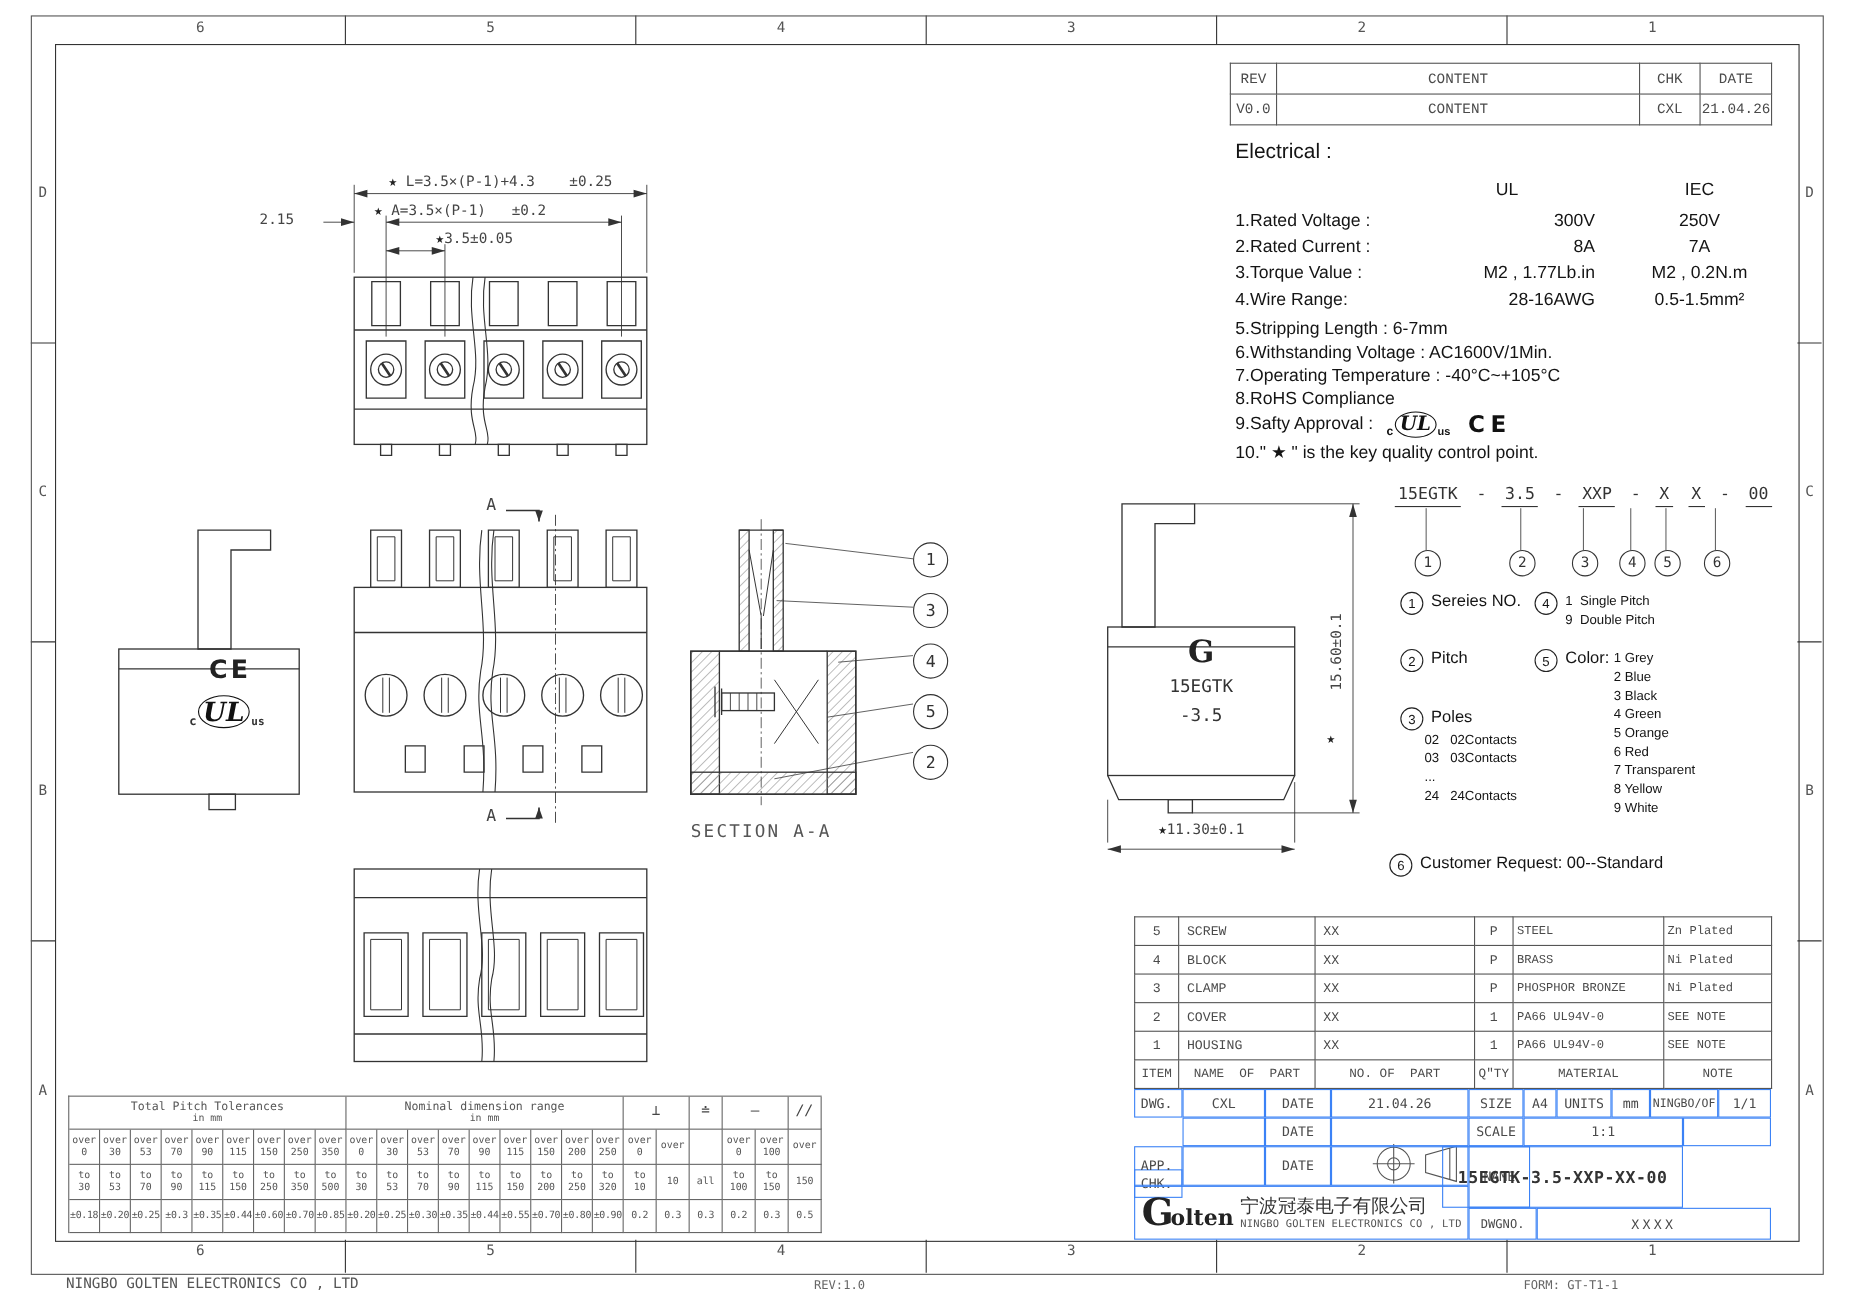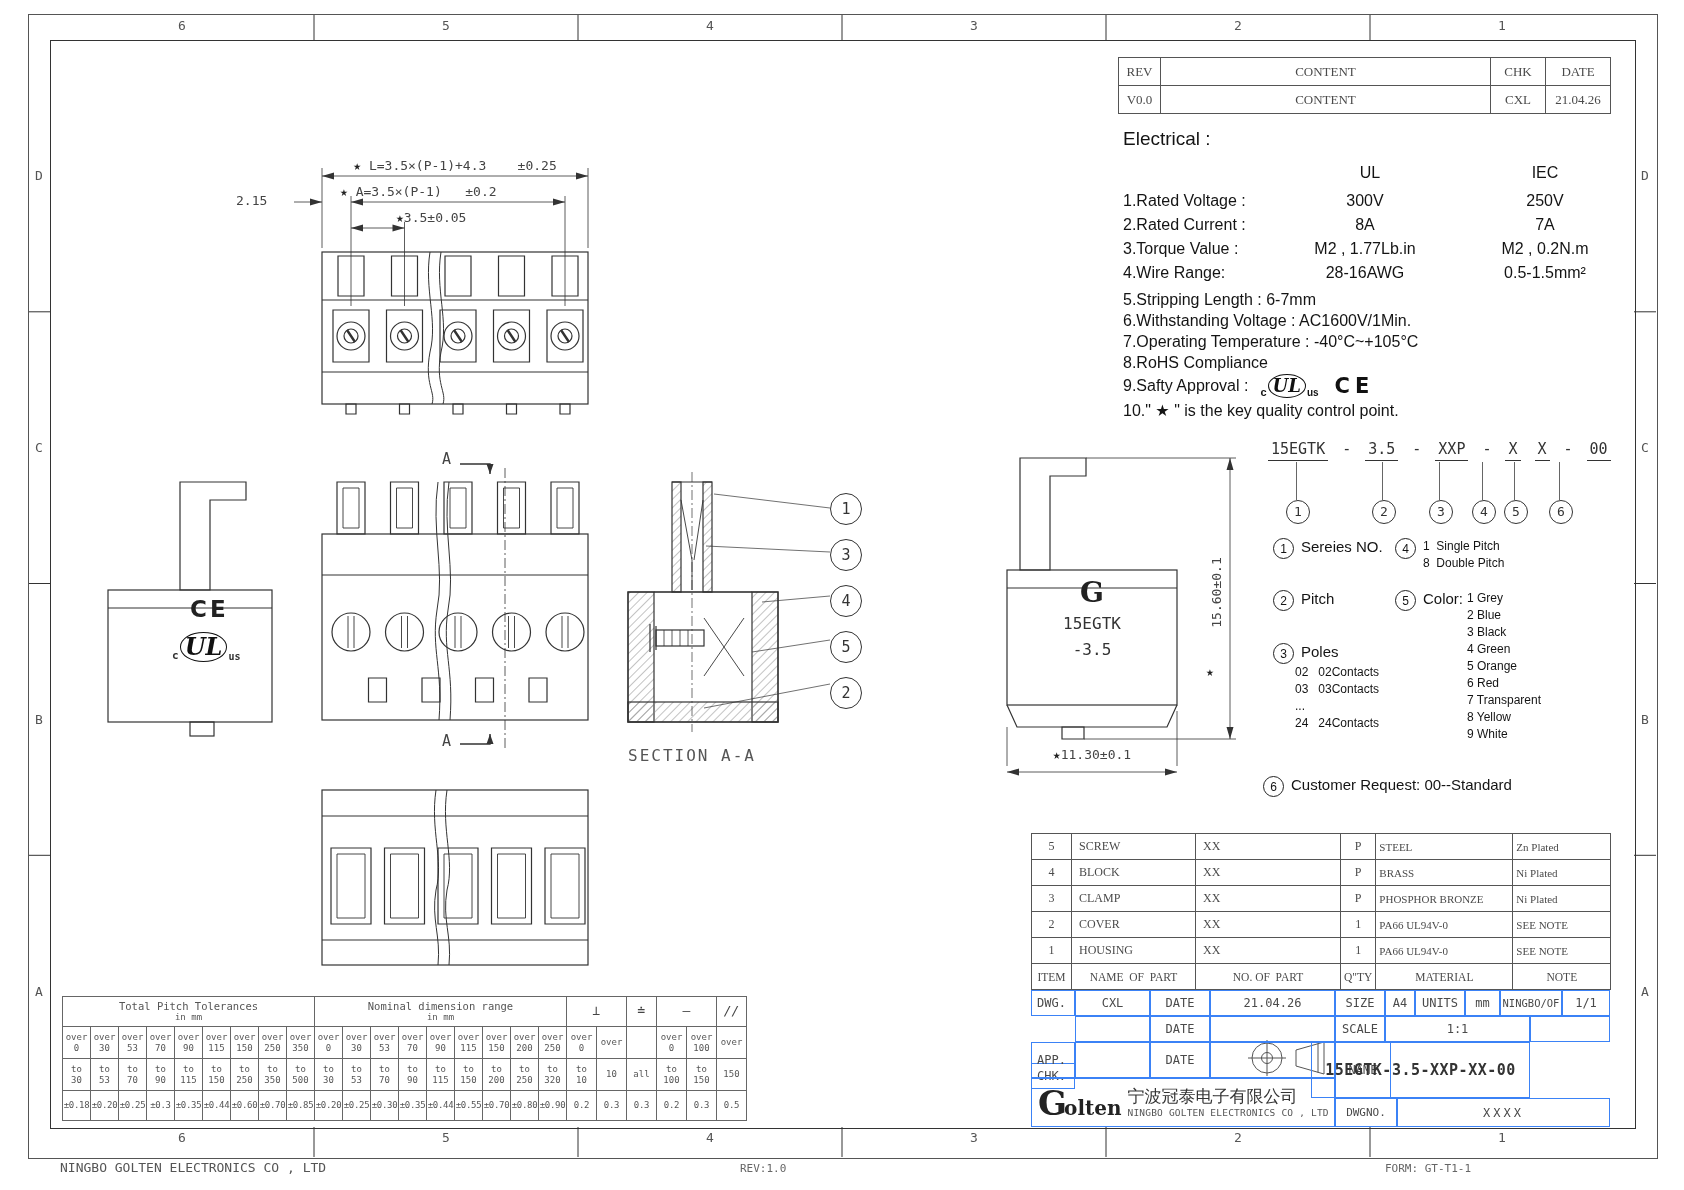--- a/index.html
+++ b/index.html
@@ -10,21 +10,21 @@
   .sans{font-family:"Liberation Sans",sans-serif;color:#141414;}
   
   .frame{position:absolute;border:1px solid #555;}
   .frame.inner{border:1.6px solid #333;}
   
   .gridband{position:absolute;display:flex;}
   .gridband.h .gcell{flex:1;text-align:center;font-size:13px;color:#555;}
   .gridband.v{flex-direction:column;}
   .gridband.v .gcell{flex:1;display:flex;align-items:center;justify-content:center;font-size:13px;color:#555;}
   
-  table.cadtable{border-collapse:collapse;table-layout:fixed;font-family:Liberation Serif, serif;color:#4a4a4a;}
+  table.cadtable{border-collapse:collapse;table-layout:fixed;font-family:Liberation Mono, monospace;color:#4a4a4a;}
   table.cadtable td,table.cadtable th{border:1px solid #555;font-weight:normal;font-size:13px;overflow:hidden;white-space:nowrap;}
   #revtable td,#revtable th{height:25px;text-align:center;font-size:13px;}
   #bomtable td{height:25px;font-size:12px;padding:0 3px;}
   #bomtable tbody.rows td:nth-child(1){text-align:center;}
   #bomtable tbody.rows td:nth-child(2){padding-left:7px;}
   #bomtable tbody.rows td:nth-child(3){padding-left:7px;}
   #bomtable tbody.rows td:nth-child(4){text-align:center;}
   #bomtable tbody.rows td:nth-child(5){font-size:11px;}
   #bomtable tbody.rows td:nth-child(6){font-size:11px;margin-left:48px;}
   #bomtable tr.bomhead td{text-align:center;font-size:11.5px;white-space:pre;}
@@ -45,21 +45,21 @@
   .tcell,.thead{border-right:1px solid #666;border-bottom:1px solid #666;display:flex;flex-direction:column;
       align-items:center;justify-content:center;font-size:9px;line-height:1.12;color:#555;text-align:center;
       font-family:"DejaVu Sans Mono",monospace;overflow:hidden;}
   .thead{font-size:10.5px;}
   .thead.sym{font-size:13px;color:#444;}
   .tval{font-size:9px;letter-spacing:-.3px;}
   .gtop,.gbot{white-space:normal;word-break:break-word;padding:0 1px;}
   
   .erow{position:relative;height:24px;font-size:16px;}
   .elabel{position:absolute;left:0;white-space:pre;}
-  .eul{position:absolute;left:157px;width:170px;text-align:center;}
+  .eul{position:absolute;left:157px;width:170px;text-align:right;}
   .eiec{position:absolute;left:337px;width:170px;text-align:center;}
   .enote{height:21px;font-size:16px;white-space:pre;}
   
   .ulmark{display:inline-flex;align-items:center;margin-left:12px;}
   .ul-c{font-size:11px;font-weight:bold;align-self:flex-end;margin-right:1px;}
   .ul-core{font-family:"DejaVu Serif",serif;font-style:italic;font-weight:bold;font-size:18px;line-height:1;
            border:1.6px solid #111;border-radius:50%;padding:2px 4px;color:#111;}
   .ul-us{font-size:10px;font-weight:bold;align-self:flex-end;margin-left:1px;}
   .cemark{font-family:"DejaVu Sans",sans-serif;font-weight:bold;font-size:21px;letter-spacing:5px;margin-left:16px;color:#111;}
   .ulmark.bigm .ul-core{font-size:24px;}
@@ -354,21 +354,21 @@
     </div>
 
   <div class="abs sans legrow" style="left:1273px;top:538px;">
     <span class="lnum">1</span>
     <span>Sereies NO.</span>
   </div>
   <div class="abs sans legrow" style="left:1395px;top:538px;">
     <span class="lnum">4</span>
     <span class="leglines">
         <div>1  Single Pitch</div>
-        <div>8  Double Pitch</div>
+        <div>9  Double Pitch</div>
       </span>
   </div>
   <div class="abs sans legrow" style="left:1273px;top:590px;">
     <span class="lnum">2</span>
     <span>Pitch</span>
   </div>
   <div class="abs sans legrow" style="left:1395px;top:590px;">
     <span class="lnum">5</span>
     <span>Color:</span>
   </div>

